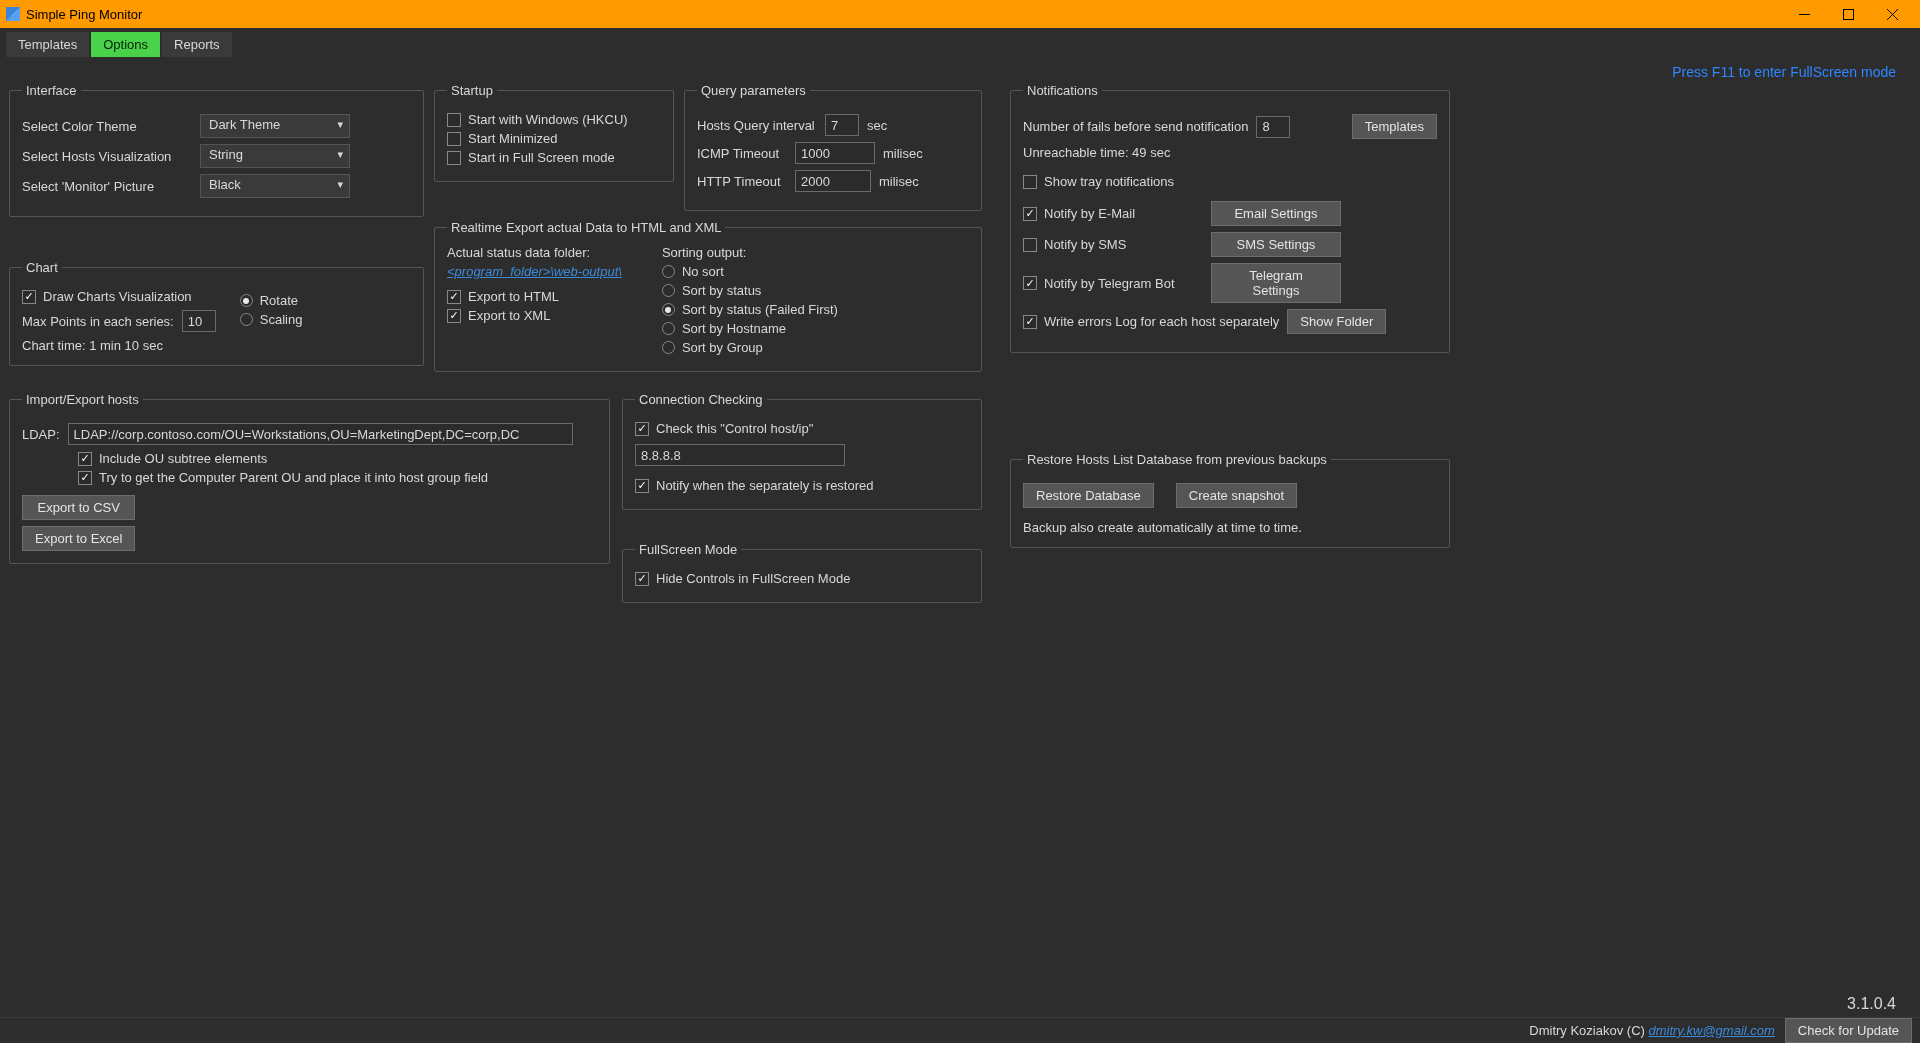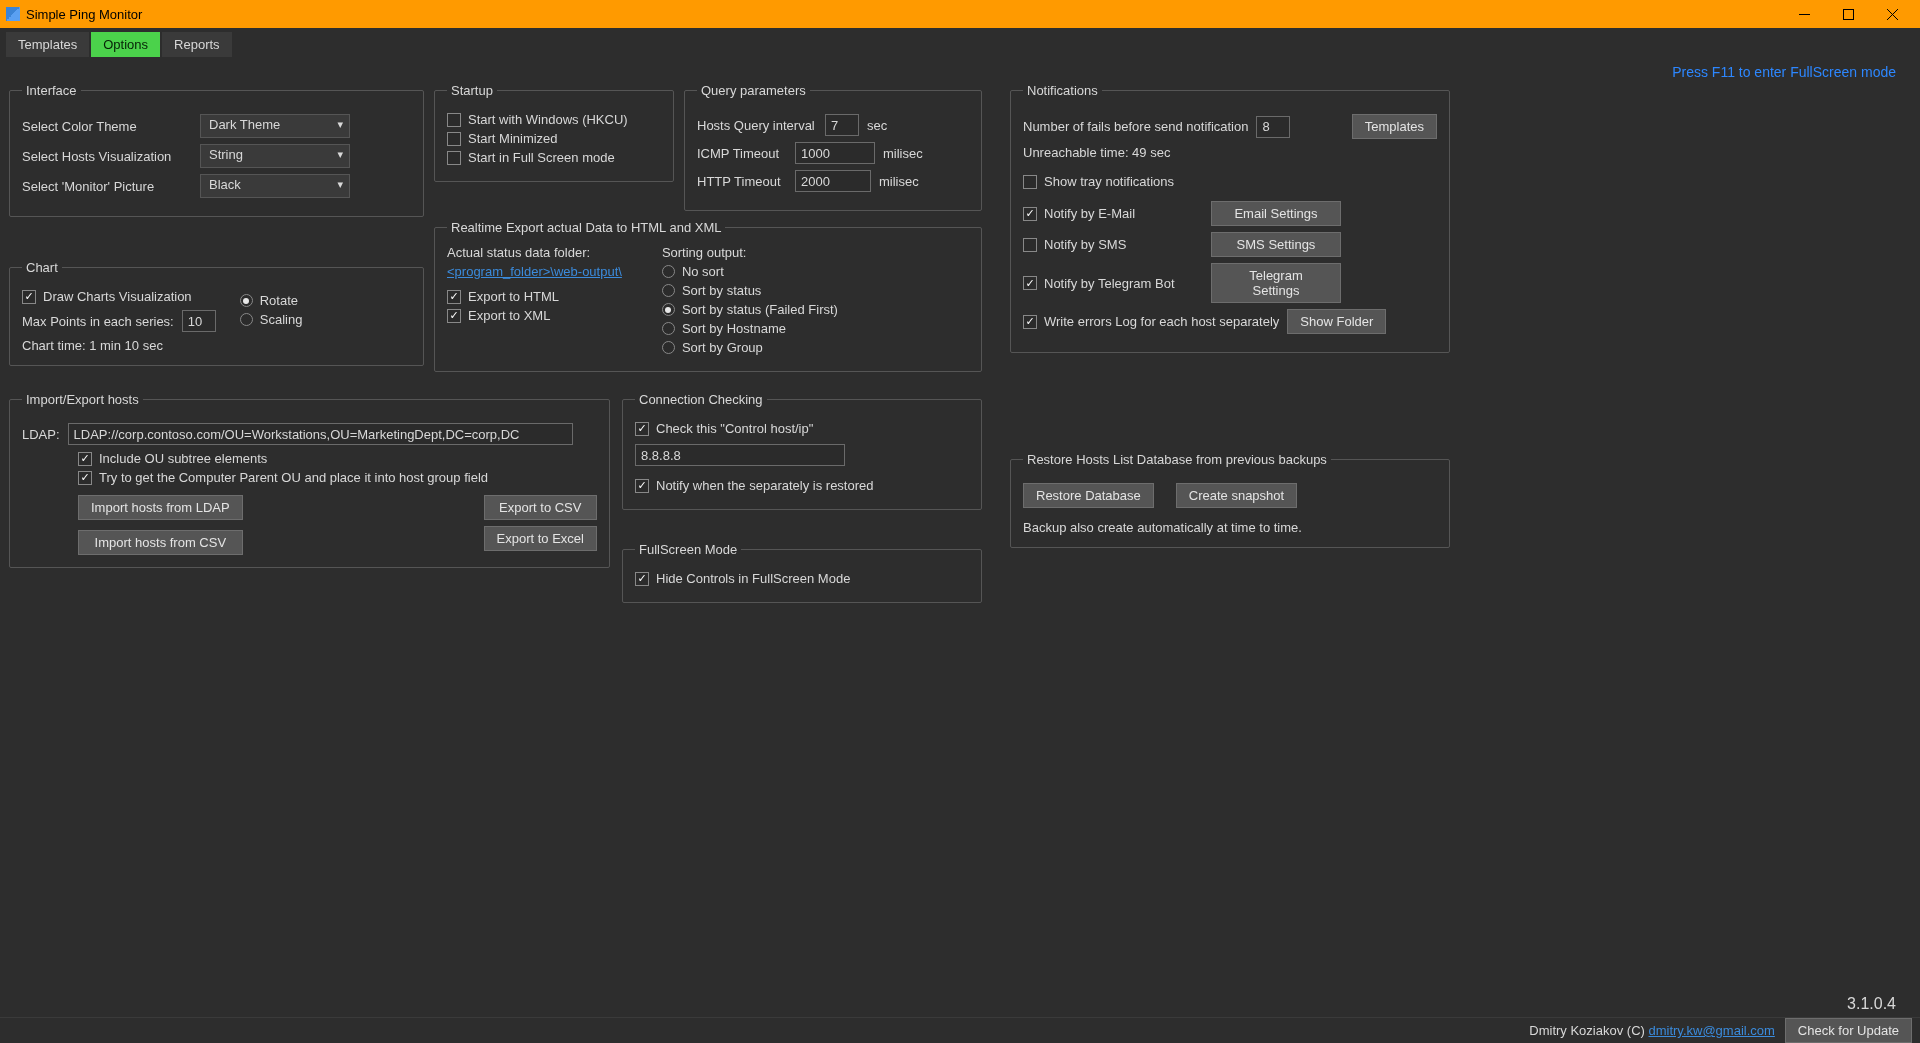--- a/index.html
+++ b/index.html
@@ -151,21 +151,21 @@
     background: #2b2b2b;
     border-radius: 50%;
     flex-shrink: 0;
     display:flex;align-items:center;justify-content:center;
   }
   .rdo-box.checked::after {
     content:"";
     width:6px;height:6px;border-radius:50%;
     background:#e8e8e8;
   }
-  .link { color: #3b8bdc; text-decoration: underline; cursor: pointer; }
+  .link { color: #3b8bdc; text-decoration: underline; cursor: pointer; font-style: italic; }
 
   
   .statusbar {
     position: absolute;
     bottom: 0;
     left: 0;
     right: 0;
     height: 26px;
     background: #2d2d2d;
     border-top: 1px solid #3a3a3a;
@@ -270,24 +270,20 @@
     </div>
     <div class="chk" style="margin-left:56px">
         <div class="chk-box checked"></div>
         <span>Include OU subtree elements</span>
       </div>
     <div class="chk" style="margin-left:56px">
         <div class="chk-box checked"></div>
         <span>Try to get the Computer Parent OU and place it into host group field</span>
       </div>
     <div style="display:flex; justify-content:space-between; margin-top:10px;">
-      <div style="display:flex; flex-direction:column; gap:10px; margin-left:56px;">
-        <button class="btn">Import hosts from LDAP</button>
-        <button class="btn">Import hosts from CSV</button>
-      </div>
       <div style="display:flex; flex-direction:column; gap:6px;">
         <button class="btn">Export to CSV</button>
         <button class="btn">Export to Excel</button>
       </div>
     </div>
   </fieldset>
 
   <fieldset style="left:434px; top:26px; width:240px;">
     <legend>Startup</legend>
     <div class="chk">

